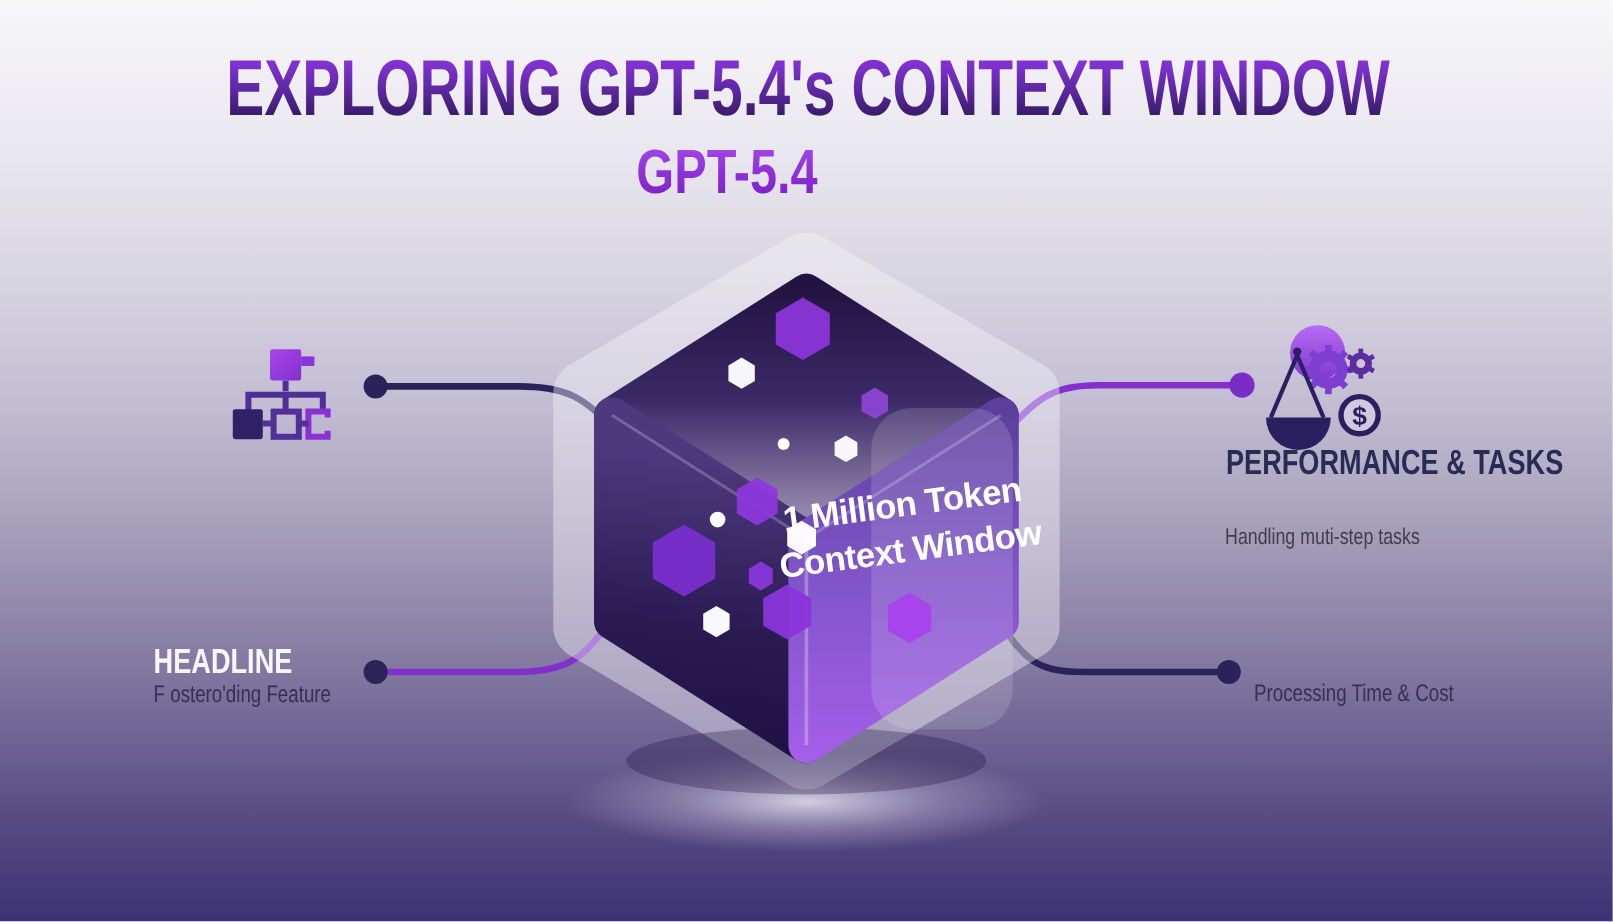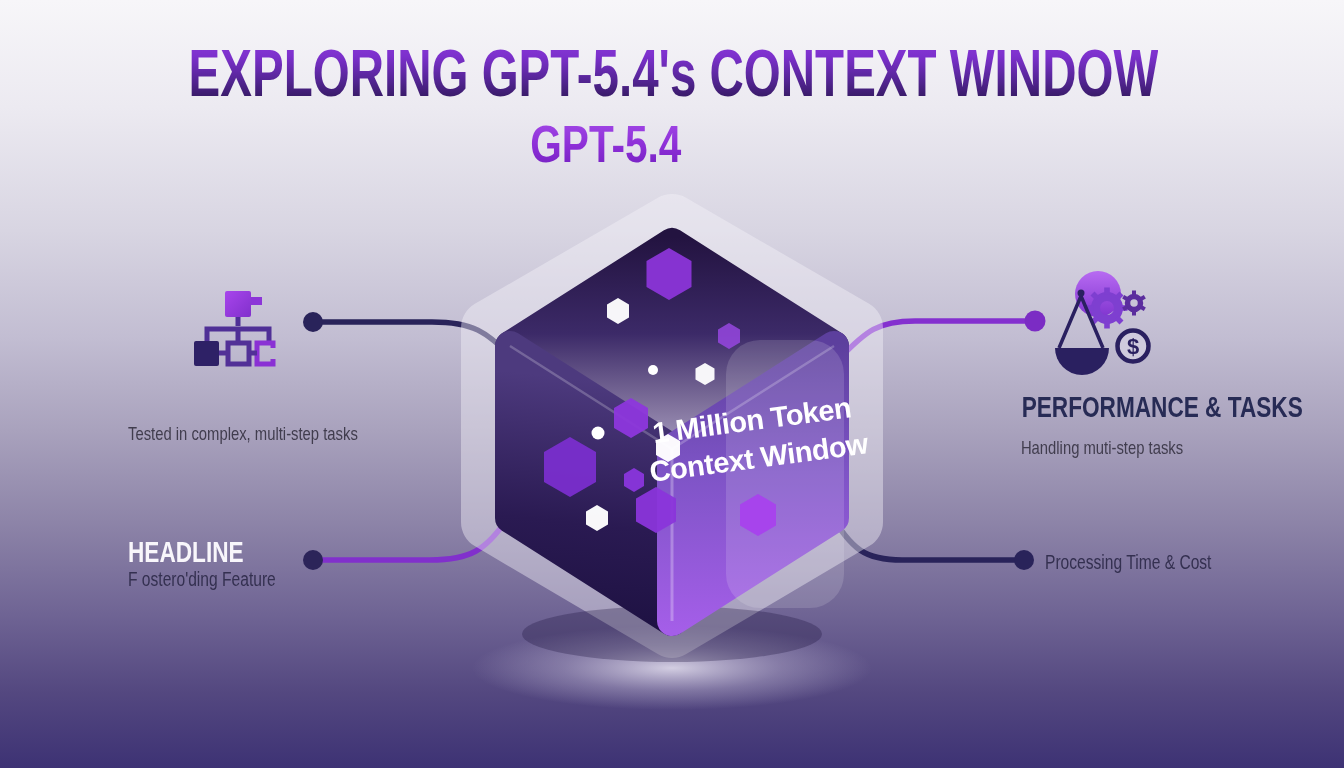--- a/index.html
+++ b/index.html
@@ -15,21 +15,21 @@
     background:linear-gradient(180deg,#8a3ad8 0%,#7c30cc 25%,#552596 60%,#2a1650 100%);
     -webkit-background-clip:text;background-clip:text;color:transparent;}
   .subtitle-wrap{top:118px;left:0;width:1212px;text-align:center;font-weight:bold;font-size:52px;text-decoration:underline;}
   .subtitle-wrap .grad{display:inline-block;transform:scaleX(0.78);transform-origin:50% 50%;
     background:linear-gradient(180deg,#a44ae8 0%,#8c2ed6 55%,#7320c0 100%);
     -webkit-background-clip:text;background-clip:text;color:transparent;}
   .h-dark{font-weight:bold;font-size:29px;color:#272b55;}
   .h-white{font-weight:bold;font-size:29px;color:#f8f6fb;}
   .d-gray{font-size:19px;color:#413d4e;}
   .d-dark{font-size:20px;color:#343050;}
-  .blk-tr{left:982px;top:393px;width:240px;text-align:center;}
+  .blk-tr{left:982px;top:372px;width:240px;text-align:center;}
   .blk-tr .cond{transform-origin:50% 50%;}
 </style>
 </head>
 <body>
 
 <div class="stage">
 
   <svg class="scene" width="1344" height="768" viewBox="0 0 1344 768">
     <defs>
       <radialGradient id="floorGlow" cx="0.5" cy="0.5" r="0.5">
@@ -158,35 +158,32 @@
     </g>
   </svg>
 
   <div class="txt title-wrap">
     <span class="grad">EXPLORING GPT-5.4's CONTEXT WINDOW</span>
   </div>
   <div class="txt subtitle-wrap">
     <span class="grad">GPT-5.4</span>
   </div>
 
-  <div class="txt d-gray" style="left:128px;top:424px;">
-    <span class="cond">Tested in complex, multi-step tasks</span>
-  </div>
 
   <div class="txt h-dark blk-tr">
     <span class="cond">PERFORMANCE &amp; TASKS</span>
   </div>
   <div class="txt d-gray blk-tr" style="top:438px;">
     <span class="cond">Handling muti-step tasks</span>
   </div>
 
   <div class="txt h-white" style="left:128px;top:538px;">
     <span class="cond">HEADLINE</span>
   </div>
   <div class="txt d-dark" style="left:128px;top:569px;">
     <span class="cond">F ostero'ding Feature</span>
   </div>
 
-  <div class="txt d-dark" style="left:1045px;top:552px;">
+  <div class="txt d-dark" style="left:1045px;top:568px;">
     <span class="cond">Processing Time &amp; Cost</span>
   </div>
 
 </div>
 
 </body></html>

